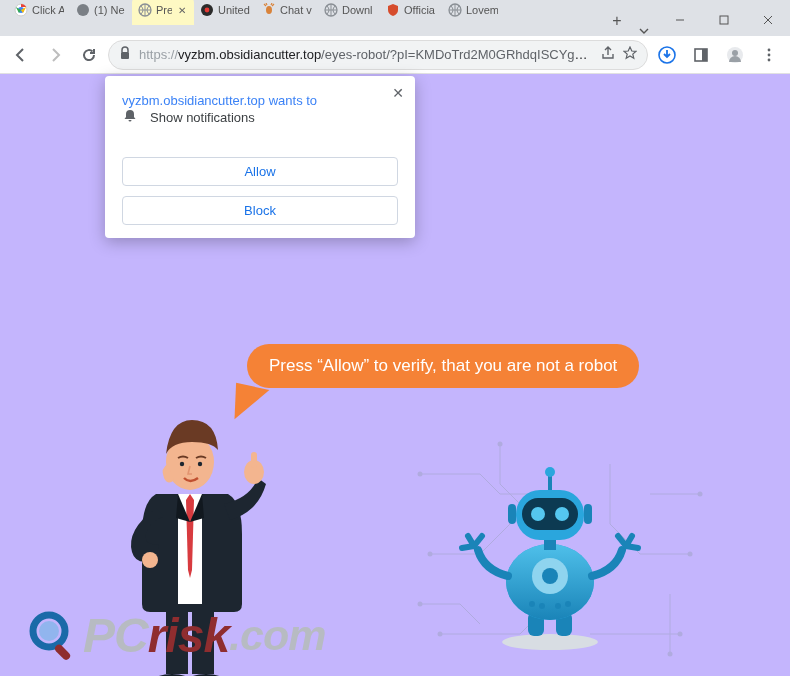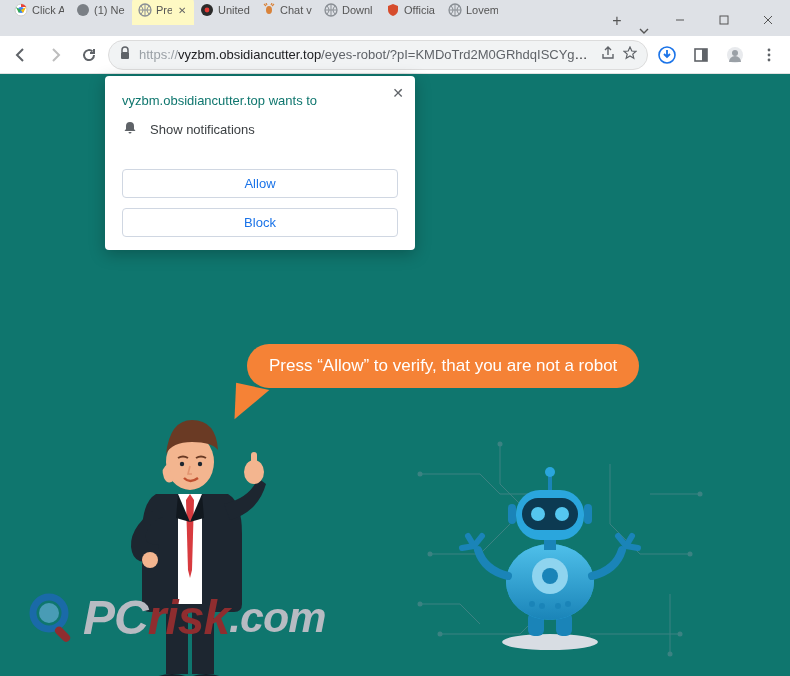--- a/index.html
+++ b/index.html
@@ -26,45 +26,45 @@
   .tb-btn { width:30px; height:30px; border-radius:50%; display:flex; align-items:center; justify-content:center; color:#5f6368; }
   .tb-btn.disabled { color:#b0b0b0; }
   .omnibox { flex:1; height:30px; border:1px solid #dcdcdc; border-radius:15px; background:#f1f3f4; display:flex; align-items:center; padding:0 10px; font-size:13px; color:#202124; gap:8px; overflow:hidden; }
   .omnibox .lock { color:#5f6368; }
   .omnibox .url-text { white-space:nowrap; overflow:hidden; text-overflow:ellipsis; flex:1; }
   .omnibox .scheme { color:#9aa0a6; }
   .omnibox .host   { color:#202124; }
   .omnibox .path   { color:#5f6368; }
 
   
-  .page { position:absolute; left:0; right:0; top:74px; bottom:0; background:#0f766e; }
+  .page { position:absolute; left:0; right:0; top:74px; bottom:0; background:#c4b5fd; }
 
   
   .perm-popup { position:absolute; left:105px; top:76px; width:310px; background:#fff; border:1px solid #0000; border-radius:4px; box-shadow:0 4px 16px rgba(0,0,0,.25); padding:16px 16px 12px 16px; z-index:20; }
-  .perm-title { font-size:13px; color:#0f766e; margin-bottom:12px; }
+  .perm-title { font-size:13px; color:#3b82f6; }
   .perm-row { display:flex; align-items:center; gap:12px; font-size:13px; color:#3c4043; margin-bottom:30px; }
   .perm-buttons { display:flex; justify-content:flex-end; gap:10px;flex-direction:column; }
   .perm-btn { border:1px solid #d0d7e2; background:#fff; color:#1a73e8; font-size:13px; padding:6px 16px; border-radius:4px; cursor:pointer; }
   .perm-close { position:absolute; right:10px; top:8px; color:#5f6368; font-size:14px; cursor:pointer; }
 
   
   .bubble { position:absolute; left:247px; top:270px; background:#f58236; color:#fff; font-size:17px; padding:12px 22px; border-radius:24px; z-index:5; }
   .bubble-tail { position:absolute; left:232px; top:312px; width:0; height:0; border-top:36px solid #f58236; border-left:6px solid transparent; border-right:28px solid transparent; transform:rotate(12deg); z-index:4; }
 
   
   .man { position:absolute; left:98px; top:330px; width:180px; height:290px; z-index:3; }
 
   
   .robot { position:absolute; left:450px; top:380px; width:200px; height:200px; z-index:3; }
 
   
   .circuit { position:absolute; left:410px; top:360px; width:300px; height:250px; opacity:.35; z-index:2; }
 
   
-  .watermark { position:absolute; left:25px; bottom:31px; display:flex; align-items:center; font-size:48px; font-weight:800; letter-spacing:-1px; color:#b7bbc2; font-style:italic; z-index:10; }
+  .watermark { position:absolute; left:25px; bottom:13px; display:flex; align-items:center; font-size:48px; font-weight:800; letter-spacing:-1px; color:#b7bbc2; font-style:italic; z-index:10; }
   .watermark .pc { color:#b7bbc2; }
   .watermark .risk { color:#8f2d2f; font-style:italic; }
   .watermark .com  { color:#b7bbc2; font-size:43px; font-style:italic; }
   .mag { width:54px; height:54px; margin-right:4px; }
 </style>
 </head>
 <body>
 
 <div class="titlebar">
   <div class="tab-strip">

